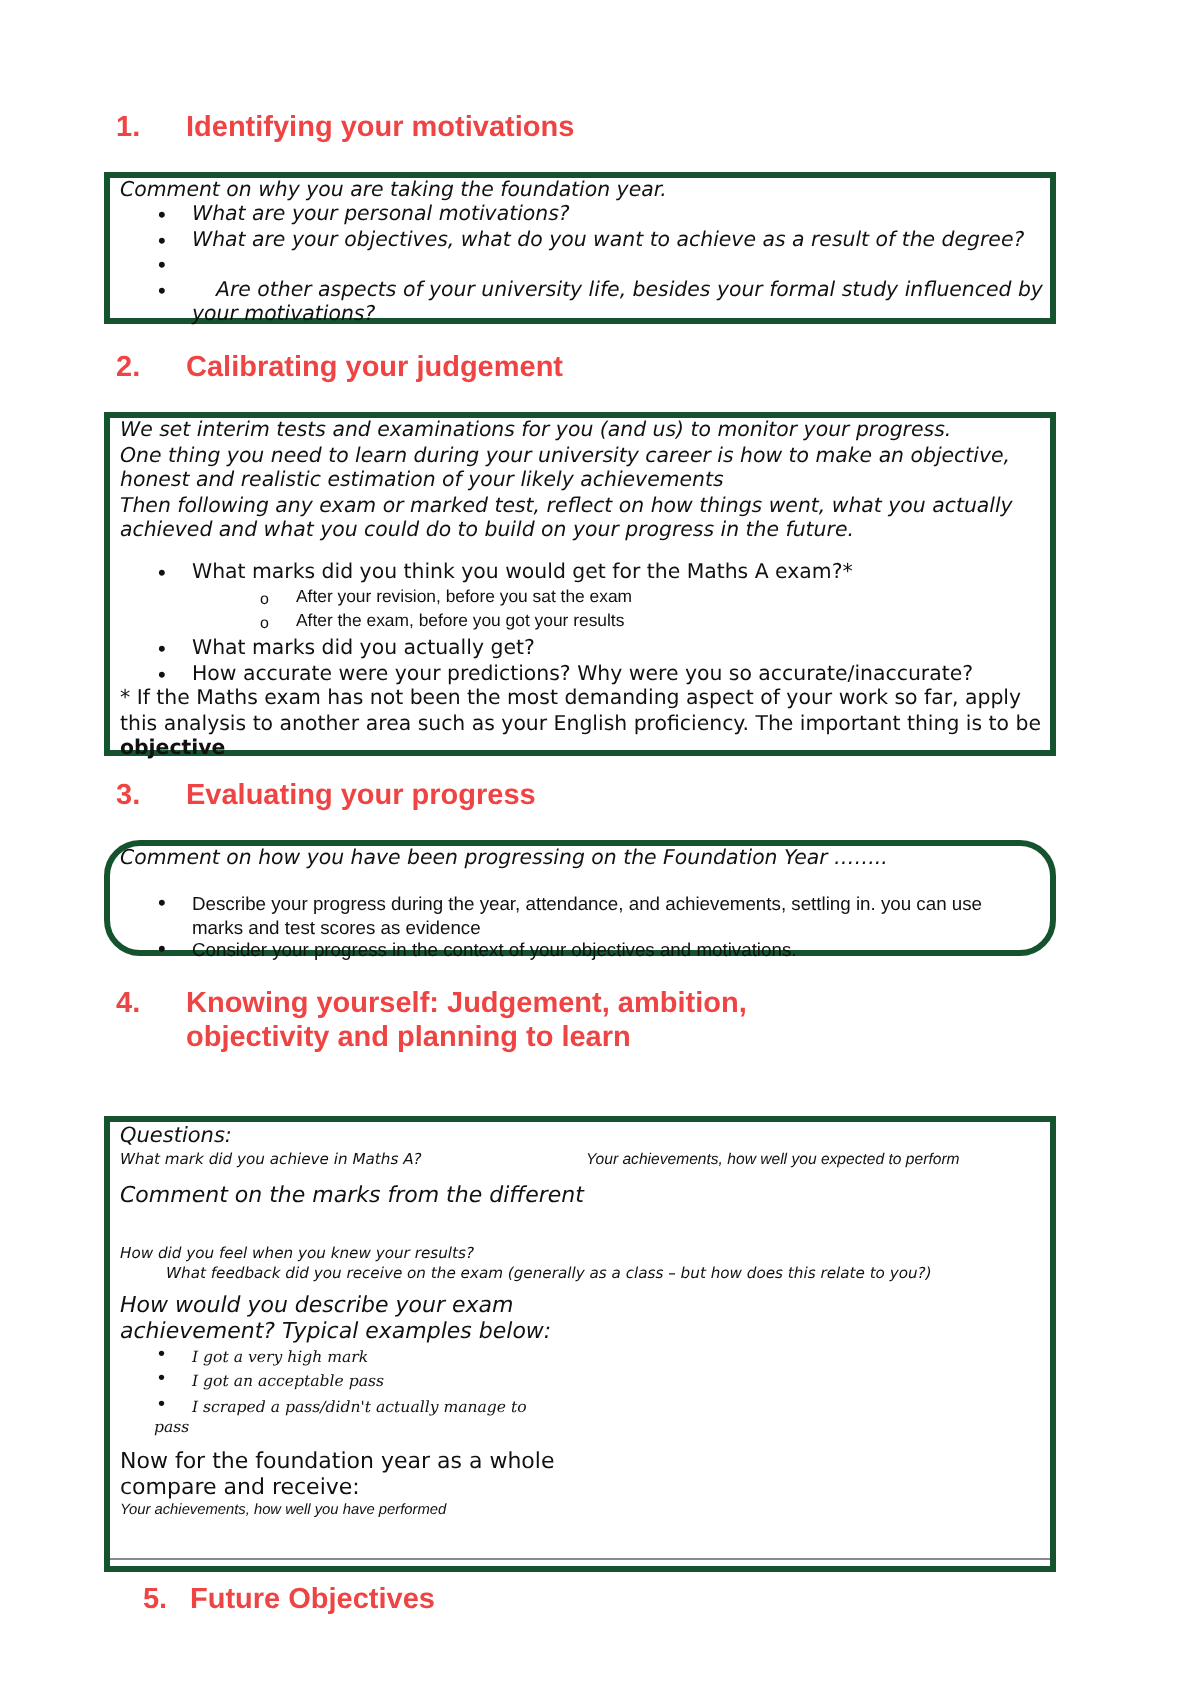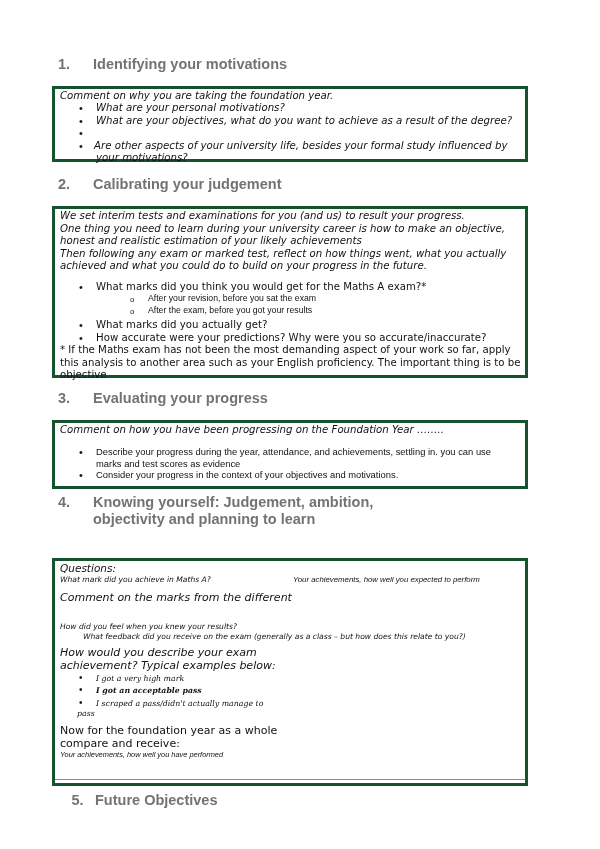--- a/index.html
+++ b/index.html
@@ -18,21 +18,21 @@
     position: absolute;
     left: 0; top: 0;
     width: 600px; height: 849px;
   }
   .heading {
     position: absolute;
     left: 58px;
     font-family: "Liberation Sans", sans-serif;
     font-weight: bold;
     font-size: 14.5px;
-    color: #737373;
+    color: #ef4444;
     margin: 0;
     line-height: 17px;
   }
   .heading .num {
     display: inline-block;
     width: 35px;
   }
   .heading .title {
     display: inline-block;
     vertical-align: top;
@@ -72,54 +72,54 @@
     <span class="num">1.</span><span class="title">Identifying your motivations</span>
   </h2>
   <div class="box" style="top:86px;height:76px;">
     <div class="abs v it" style="left:5px;top:1px;">Comment on why you are taking the foundation year.</div>
     <span class="bullet" style="left:24px;top:13px;">•</span>
     <div class="abs v it" style="left:41px;top:13px;">What are your personal motivations?</div>
     <span class="bullet" style="left:24px;top:25.5px;">•</span>
     <div class="abs v it" style="left:41px;top:25.5px;">What are your objectives, what do you want to achieve as a result of the degree?</div>
     <span class="bullet" style="left:24px;top:38px;">•</span>
     <span class="bullet" style="left:24px;top:50.5px;">•</span>
-    <div class="abs v it" style="left:39px;top:50.5px;text-align:center;">Are other aspects of your university life, besides your formal study influenced by</div>
+    <div class="abs v it" style="left:53px;top:50.5px;text-align:center;">Are other aspects of your university life, besides your formal study influenced by</div>
     <div class="abs v it" style="left:41px;top:63px;">your motivations?</div>
   </div>
 
   <h2 class="heading" style="top:176px;">
     <span class="num">2.</span><span class="title">Calibrating your judgement</span>
   </h2>
   <div class="box" style="top:206px;height:172px;">
-    <div class="abs v it" style="left:5px;top:1px;">We set interim tests and examinations for you (and us) to result your progress.</div>
+    <div class="abs v it" style="left:5px;top:1px;">We set interim tests and examinations for you (and us) to monitor your progress.</div>
     <div class="abs v it" style="left:5px;top:26px;">honest and realistic estimation of your likely achievements</div>
     <div class="abs v it" style="left:5px;top:13.5px;">One thing you need to learn during your university career is how to make an objective,</div>
     <div class="abs v it" style="left:5px;top:38.5px;">Then following any exam or marked test, reflect on how things went, what you actually</div>
     <div class="abs v it" style="left:5px;top:51px;">achieved and what you could do to build on your progress in the future.</div>
 
     <span class="bullet" style="left:24px;top:72px;">•</span>
     <div class="abs v" style="left:41px;top:72px;">What marks did you think you would get for the Maths A exam?*</div>
     <span class="sub-bullet" style="left:75px;top:86px;">o</span>
     <div class="abs a" style="left:93px;top:84px;font-size:8.7px;line-height:11px;">After your revision, before you sat the exam</div>
     <span class="sub-bullet" style="left:75px;top:98px;">o</span>
     <div class="abs a" style="left:93px;top:96px;font-size:8.7px;line-height:11px;">After the exam, before you got your results</div>
     <span class="bullet" style="left:24px;top:110px;">•</span>
     <div class="abs v" style="left:41px;top:110px;">What marks did you actually get?</div>
     <span class="bullet" style="left:24px;top:122.5px;">•</span>
     <div class="abs v" style="left:41px;top:122.5px;">How accurate were your predictions? Why were you so accurate/inaccurate?</div>
 
     <div class="abs v" style="left:5px;top:135px;">* If the Maths exam has not been the most demanding aspect of your work so far, apply</div>
     <div class="abs v" style="left:5px;top:147.5px;">this analysis to another area such as your English proficiency. The important thing is to be</div>
-    <div class="abs v" style="left:5px;top:160px;">objective</div>
+    <div class="abs v" style="left:5px;top:160px;font-weight:bold;">objective</div>
   </div>
 
   <h2 class="heading" style="top:390px;">
     <span class="num">3.</span><span class="title">Evaluating your progress</span>
   </h2>
-  <div class="box" style="top:420px;height:69px;">
+  <div class="box" style="top:420px;height:58px;border-radius:18px;">
     <div class="abs v it" style="left:5px;top:1px;">Comment on how you have been progressing on the Foundation Year ……..</div>
     <span class="bullet" style="left:24px;top:23px;">•</span>
     <div class="abs a" style="left:41px;top:23px;font-size:9.4px;line-height:11.5px;">Describe your progress during the year, attendance, and achievements, settling in. you can use</div>
     <div class="abs a" style="left:41px;top:34.5px;font-size:9.4px;line-height:11.5px;">marks and test scores as evidence</div>
     <span class="bullet" style="left:24px;top:46px;">•</span>
     <div class="abs a" style="left:41px;top:46px;font-size:9.4px;line-height:11.5px;">Consider your progress in the context of your objectives and motivations.</div>
   </div>
 
   <h2 class="heading" style="top:494px;">
     <span class="num">4.</span><span class="title"><span>Knowing yourself: Judgement, ambition,</span><br><span>objectivity and planning to learn</span></span>
@@ -134,21 +134,21 @@
 
     <div class="abs v it" style="left:5px;top:60px;font-size:7.6px;">How did you feel when you knew your results?</div>
     <div class="abs v it" style="left:28px;top:70px;font-size:7.6px;">What feedback did you receive on the exam (generally as a class – but how does this relate to you?)</div>
 
     <div class="abs v it" style="left:5px;top:85px;font-size:11px;line-height:13px;">How would you describe your exam</div>
     <div class="abs v it" style="left:5px;top:98px;font-size:11px;line-height:13px;">achievement? Typical examples below:</div>
 
     <span class="bullet" style="left:24px;top:111px;font-size:10px;">•</span>
     <div class="abs it" style="left:41px;top:112px;font-family:'DejaVu Serif',serif;font-size:7.8px;line-height:11px;">I got a very high mark</div>
     <span class="bullet" style="left:24px;top:123px;font-size:10px;">•</span>
-    <div class="abs it" style="left:41px;top:124px;font-family:'DejaVu Serif',serif;font-size:7.8px;line-height:11px;font-weight:bold;">I got an acceptable pass</div>
+    <div class="abs it" style="left:41px;top:124px;font-family:'DejaVu Serif',serif;font-size:7.8px;line-height:11px;">I got an acceptable pass</div>
     <span class="bullet" style="left:24px;top:136px;font-size:10px;">•</span>
     <div class="abs it" style="left:41px;top:137px;font-family:'DejaVu Serif',serif;font-size:7.8px;line-height:11px;">I scraped a pass/didn't actually manage to</div>
     <div class="abs it" style="left:22px;top:147px;font-family:'DejaVu Serif',serif;font-size:7.8px;line-height:11px;">pass</div>
 
     <div class="abs v" style="left:5px;top:163px;font-size:11px;line-height:13px;">Now for the foundation year as a whole</div>
     <div class="abs v" style="left:5px;top:176px;font-size:11px;line-height:13px;">compare and receive:</div>
     <div class="abs a it" style="left:5px;top:189px;font-size:7.4px;line-height:10px;">Your achievements, how well you have performed</div>
 
     <div style="position:absolute;left:0;right:0;top:218px;border-top:1px solid #8a8a8a;"></div>
 

